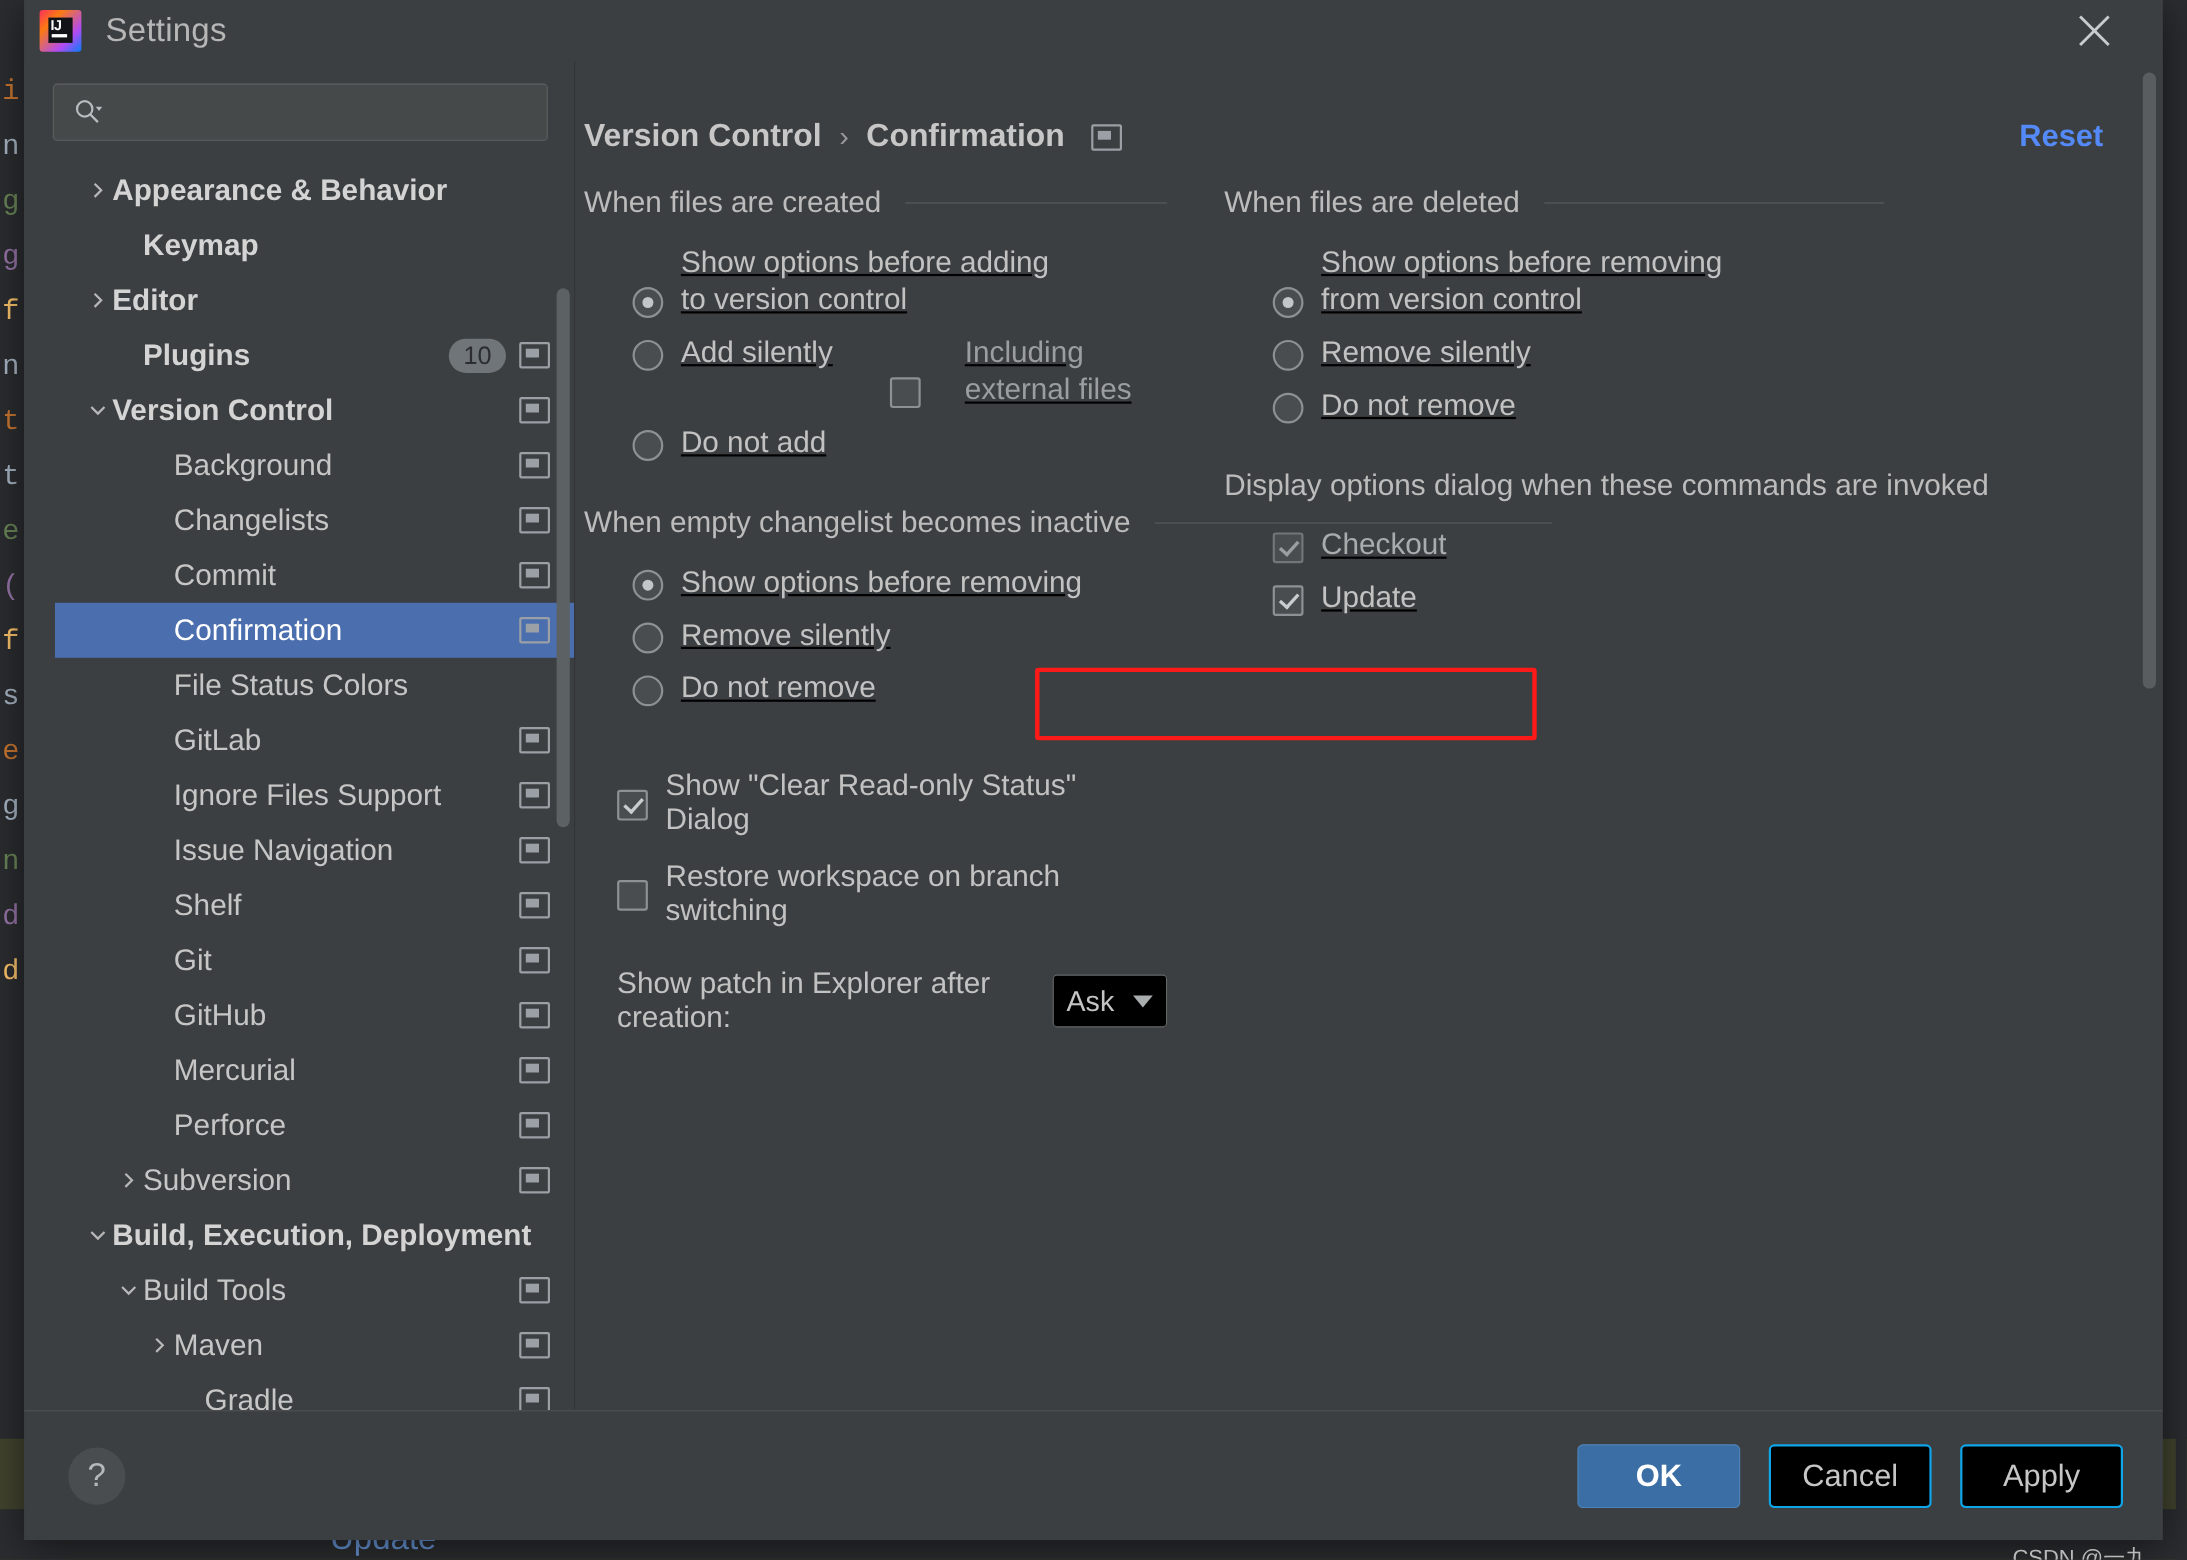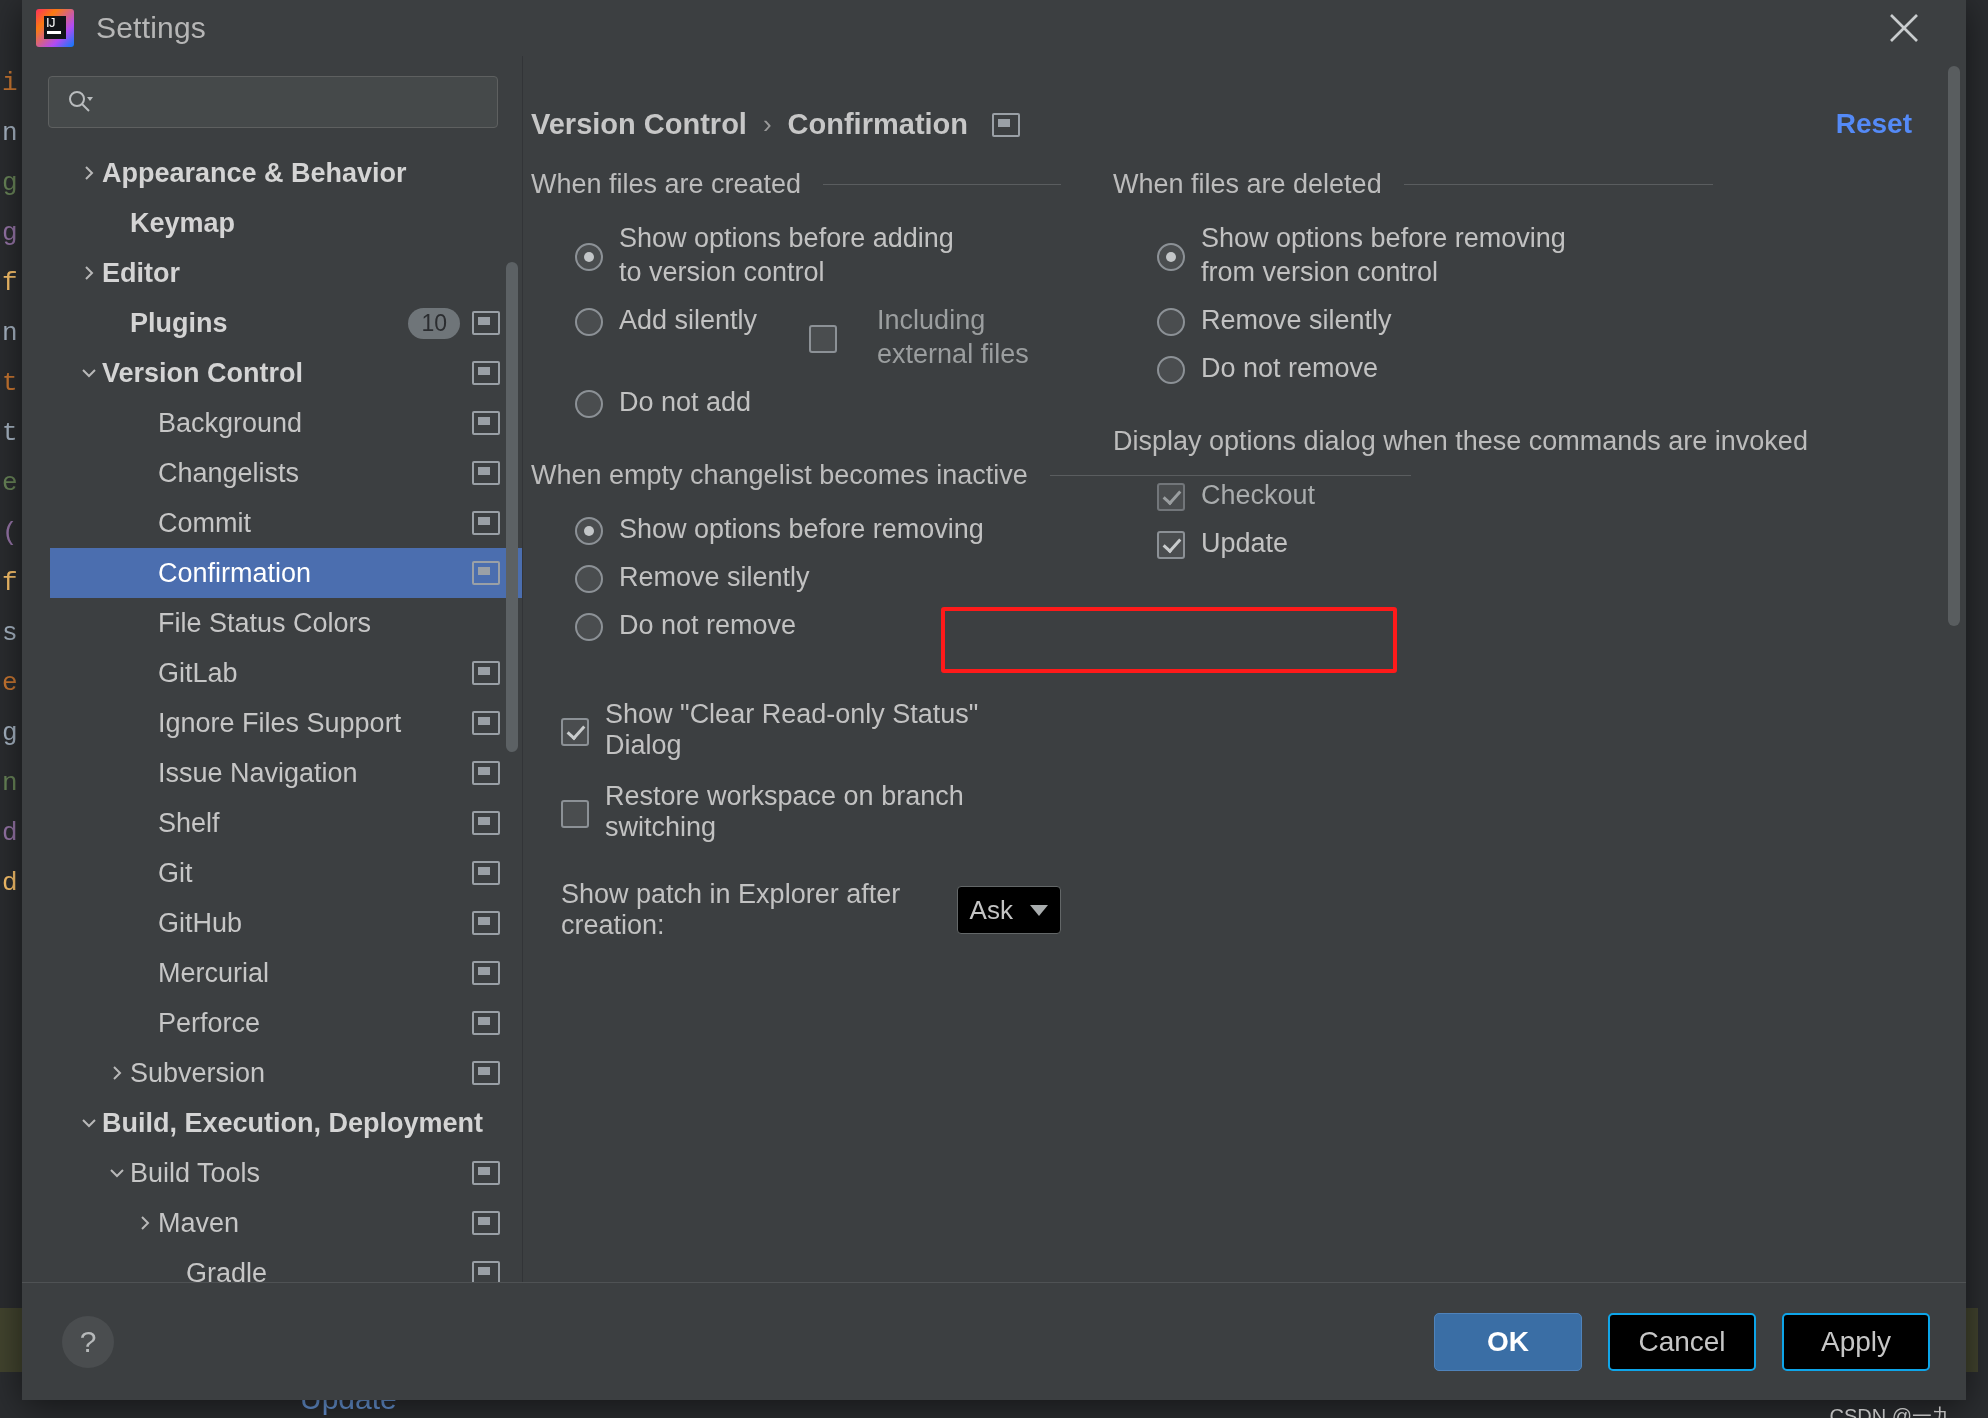--- a/index.html
+++ b/index.html
@@ -92,21 +92,21 @@
     position: absolute;
     left: 8px; top: 7px;
     width: 22px; height: 23px;
     background: #111318;
   }
   .ij-logo .ij-txt {
     position: absolute;
     left: 10px; top: 6px;
     font-family: "Liberation Sans", sans-serif;
     font-size: 13px;
-    font-weight: normal;
+    font-weight: bold;
     color: #fff;
     letter-spacing: -0.5px;
   }
   .ij-logo .ij-bar {
     position: absolute;
     left: 11px; top: 22px;
     width: 14px; height: 3px;
     background: #fff;
   }
   .title-text {
@@ -303,23 +303,24 @@
   }
   .section-head .rule {
     flex: 1;
     height: 1px;
     background: #5a5d5f;
     margin-left: 22px;
   }
 
   .opt-row {
     display: flex;
-    align-items: center;
+    align-items: flex-end;
     padding: 7px 0;
     margin-left: 44px;
+    text-decoration: underline;
   }
   .opt-row .label {
     font-size: 27px;
     color: #c2c2c2;
     line-height: 34px;
     margin-left: 16px;
   }
   .opt-row .label .l2 { display: block; }
 
   .radio {

